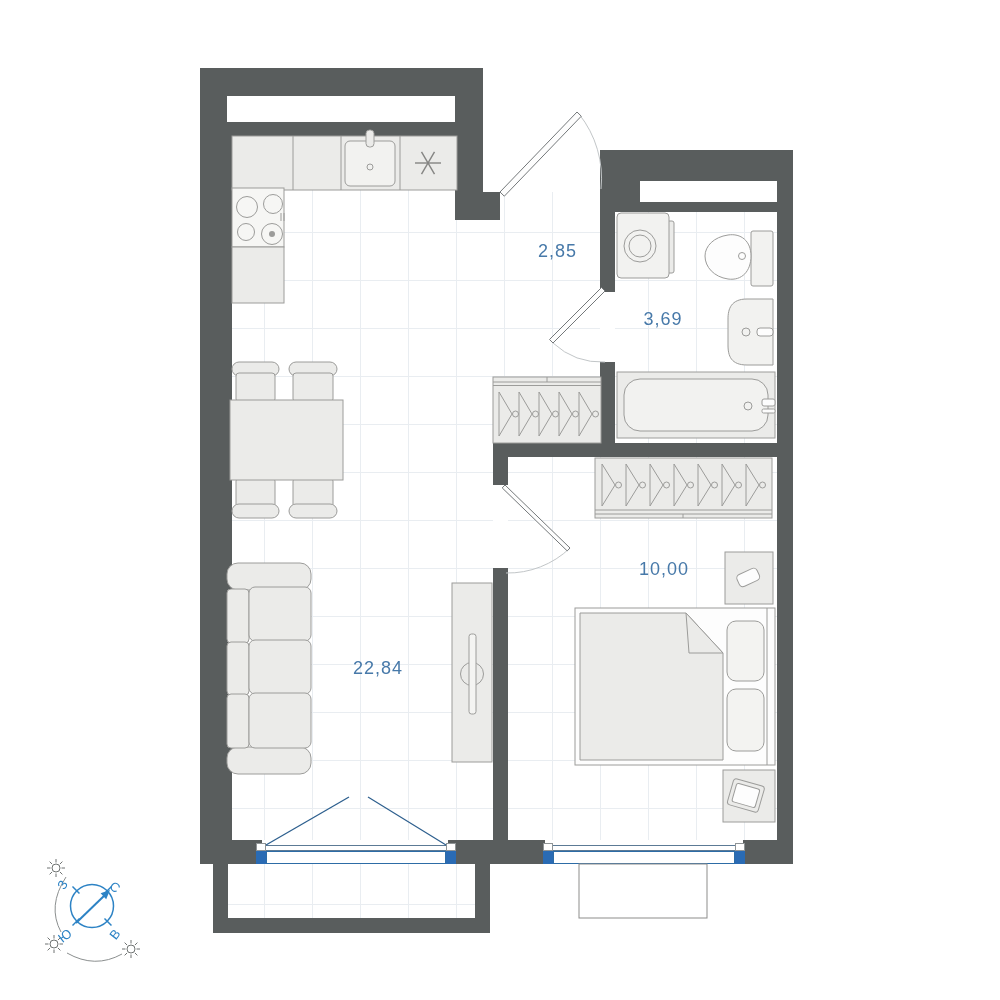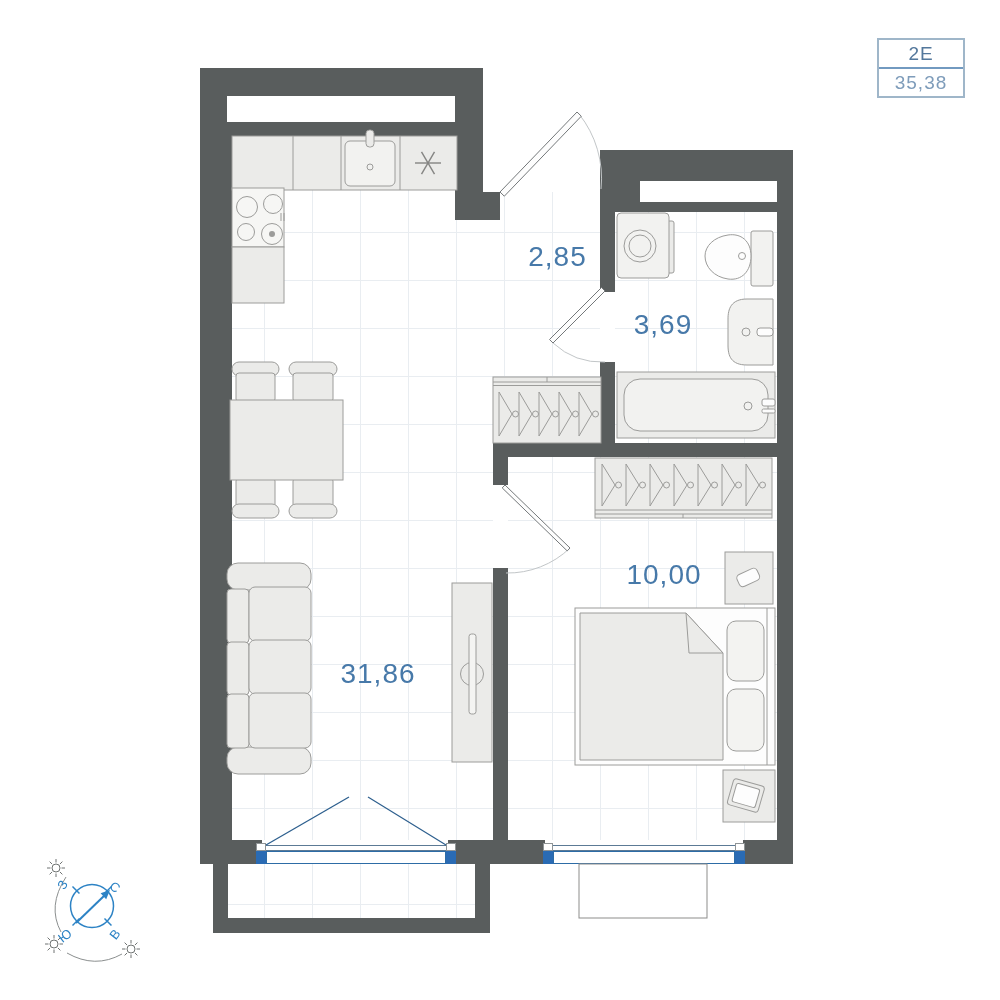--- a/index.html
+++ b/index.html
@@ -4,21 +4,21 @@
 <style>
   html,body{margin:0;padding:0;background:#fff}
   .plan{position:relative;width:1000px;height:1000px;background:#fff;overflow:hidden;
         font-family:"Liberation Sans",sans-serif}
   .wall{position:absolute;background:#595d5d}
   .floor{position:absolute;background-color:#fff;
          background-image:linear-gradient(to right,#e9edf1 1px,transparent 1px),
                           linear-gradient(to bottom,#e9edf1 1px,transparent 1px);
          background-size:48px 48px}
   .svg-overlay{position:absolute;left:0;top:0}
-  .lbl{position:absolute;color:#4779a9;font-size:28px;letter-spacing:1px;text-align:center;white-space:nowrap}
+  .lbl{position:absolute;color:#4779a9;font-size:18px;letter-spacing:1px;text-align:center;white-space:nowrap}
   .badge{position:absolute;border:2px solid #9fb6c9;background:#fff;text-align:center;
          font-size:19px;letter-spacing:1px}
   .badge-top{height:27px;line-height:27px;color:#54789c;border-bottom:2px solid #729ac0}
   .badge-bottom{height:27px;line-height:27px;color:#7e9cba}
   .wintop{position:absolute;height:4px;background:#fff;border-top:1px solid #5c7a95;border-bottom:1px solid #5c7a95}
   .winband{position:absolute;height:13px;background:#fff;border:1.5px solid #2d6ca6;box-sizing:border-box}
   .wincap{position:absolute;width:10px;height:13px;background:#2a6bb4}
   .winjamb{position:absolute;width:10px;height:8px;background:#fff;border:1px solid #8f9496;box-sizing:border-box}
 </style>
 </head>
@@ -273,20 +273,16 @@
           <text x="59" y="941" transform="rotate(-38 64 937)">Ю</text>
           <text x="111" y="939" transform="rotate(-52 115 935)">В</text>
         </g>
       </g>
     </g>
   </svg>
 
   <div class="lbl" style="left:515px;top:241px;width:85px">2,85</div>
   <div class="lbl" style="left:623px;top:309px;width:80px">3,69</div>
   <div class="lbl" style="left:619px;top:559px;width:90px">10,00</div>
-  <div class="lbl" style="left:333px;top:658px;width:90px">31,86</div>
-
-  <div class="badge" style="left:877px;top:38px;width:84px">
-    <div class="badge-top">2Е</div>
-    <div class="badge-bottom">35,38</div>
-  </div>
+  <div class="lbl" style="left:333px;top:658px;width:90px">22,84</div>
+
 
 </div>
 
 </body></html>

